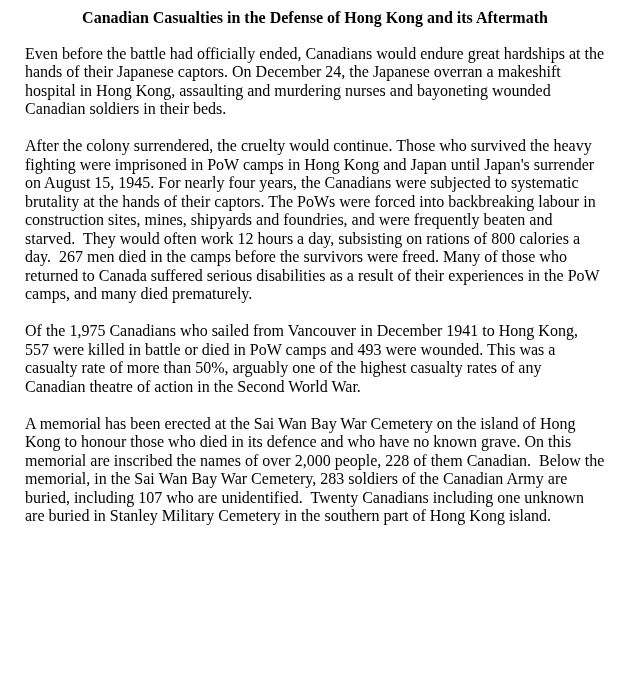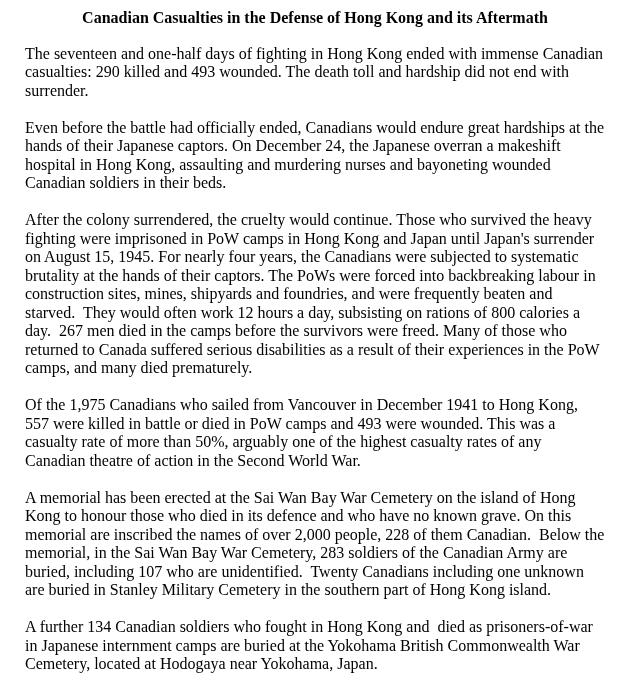--- a/index.html
+++ b/index.html
@@ -35,24 +35,22 @@
     white-space: pre-wrap; 
     text-align: left;
   }
 </style>
 </head>
 <body>
 
 <div class="page">
   <h1 class="doc-title">Canadian Casualties in the Defense of Hong Kong and its Aftermath</h1>
 
-  <p class="doc-paragraph">The seventeen and one-half days of fighting in Hong Kong ended with immense Canadian casualties: 290 killed and 493 wounded. The death toll and hardship did not end with surrender.</p>
 
   <p class="doc-paragraph">Even before the battle had officially ended, Canadians would endure great hardships at the hands of their Japanese captors. On December 24, the Japanese overran a makeshift hospital in Hong Kong, assaulting and murdering nurses and bayoneting wounded Canadian soldiers in their beds.</p>
 
   <p class="doc-paragraph">After the colony surrendered, the cruelty would continue. Those who survived the heavy fighting were imprisoned in PoW camps in Hong Kong and Japan until Japan's surrender on August 15, 1945. For nearly four years, the Canadians were subjected to systematic brutality at the hands of their captors. The PoWs were forced into backbreaking labour in construction sites, mines, shipyards and foundries, and were frequently beaten and starved.  They would often work 12 hours a day, subsisting on rations of 800 calories a day.  267 men died in the camps before the survivors were freed. Many of those who returned to Canada suffered serious disabilities as a result of their experiences in the PoW camps, and many died prematurely.</p>
 
   <p class="doc-paragraph">Of the 1,975 Canadians who sailed from Vancouver in December 1941 to Hong Kong,  557 were killed in battle or died in PoW camps and 493 were wounded. This was a casualty rate of more than 50%, arguably one of the highest casualty rates of any Canadian theatre of action in the Second World War.</p>
 
   <p class="doc-paragraph">A memorial has been erected at the Sai Wan Bay War Cemetery on the island of Hong Kong to honour those who died in its defence and who have no known grave. On this memorial are inscribed the names of over 2,000 people, 228 of them Canadian.  Below the memorial, in the Sai Wan Bay War Cemetery, 283 soldiers of the Canadian Army are buried, including 107 who are unidentified.  Twenty Canadians including one unknown are buried in Stanley Military Cemetery in the southern part of Hong Kong island.</p>
 
-  <p class="doc-paragraph">A further 134 Canadian soldiers who fought in Hong Kong and  died as prisoners-of-war in Japanese internment camps are buried at the Yokohama British Commonwealth War Cemetery, located at Hodogaya near Yokohama, Japan.</p>
 </div>
 
 </body></html>

